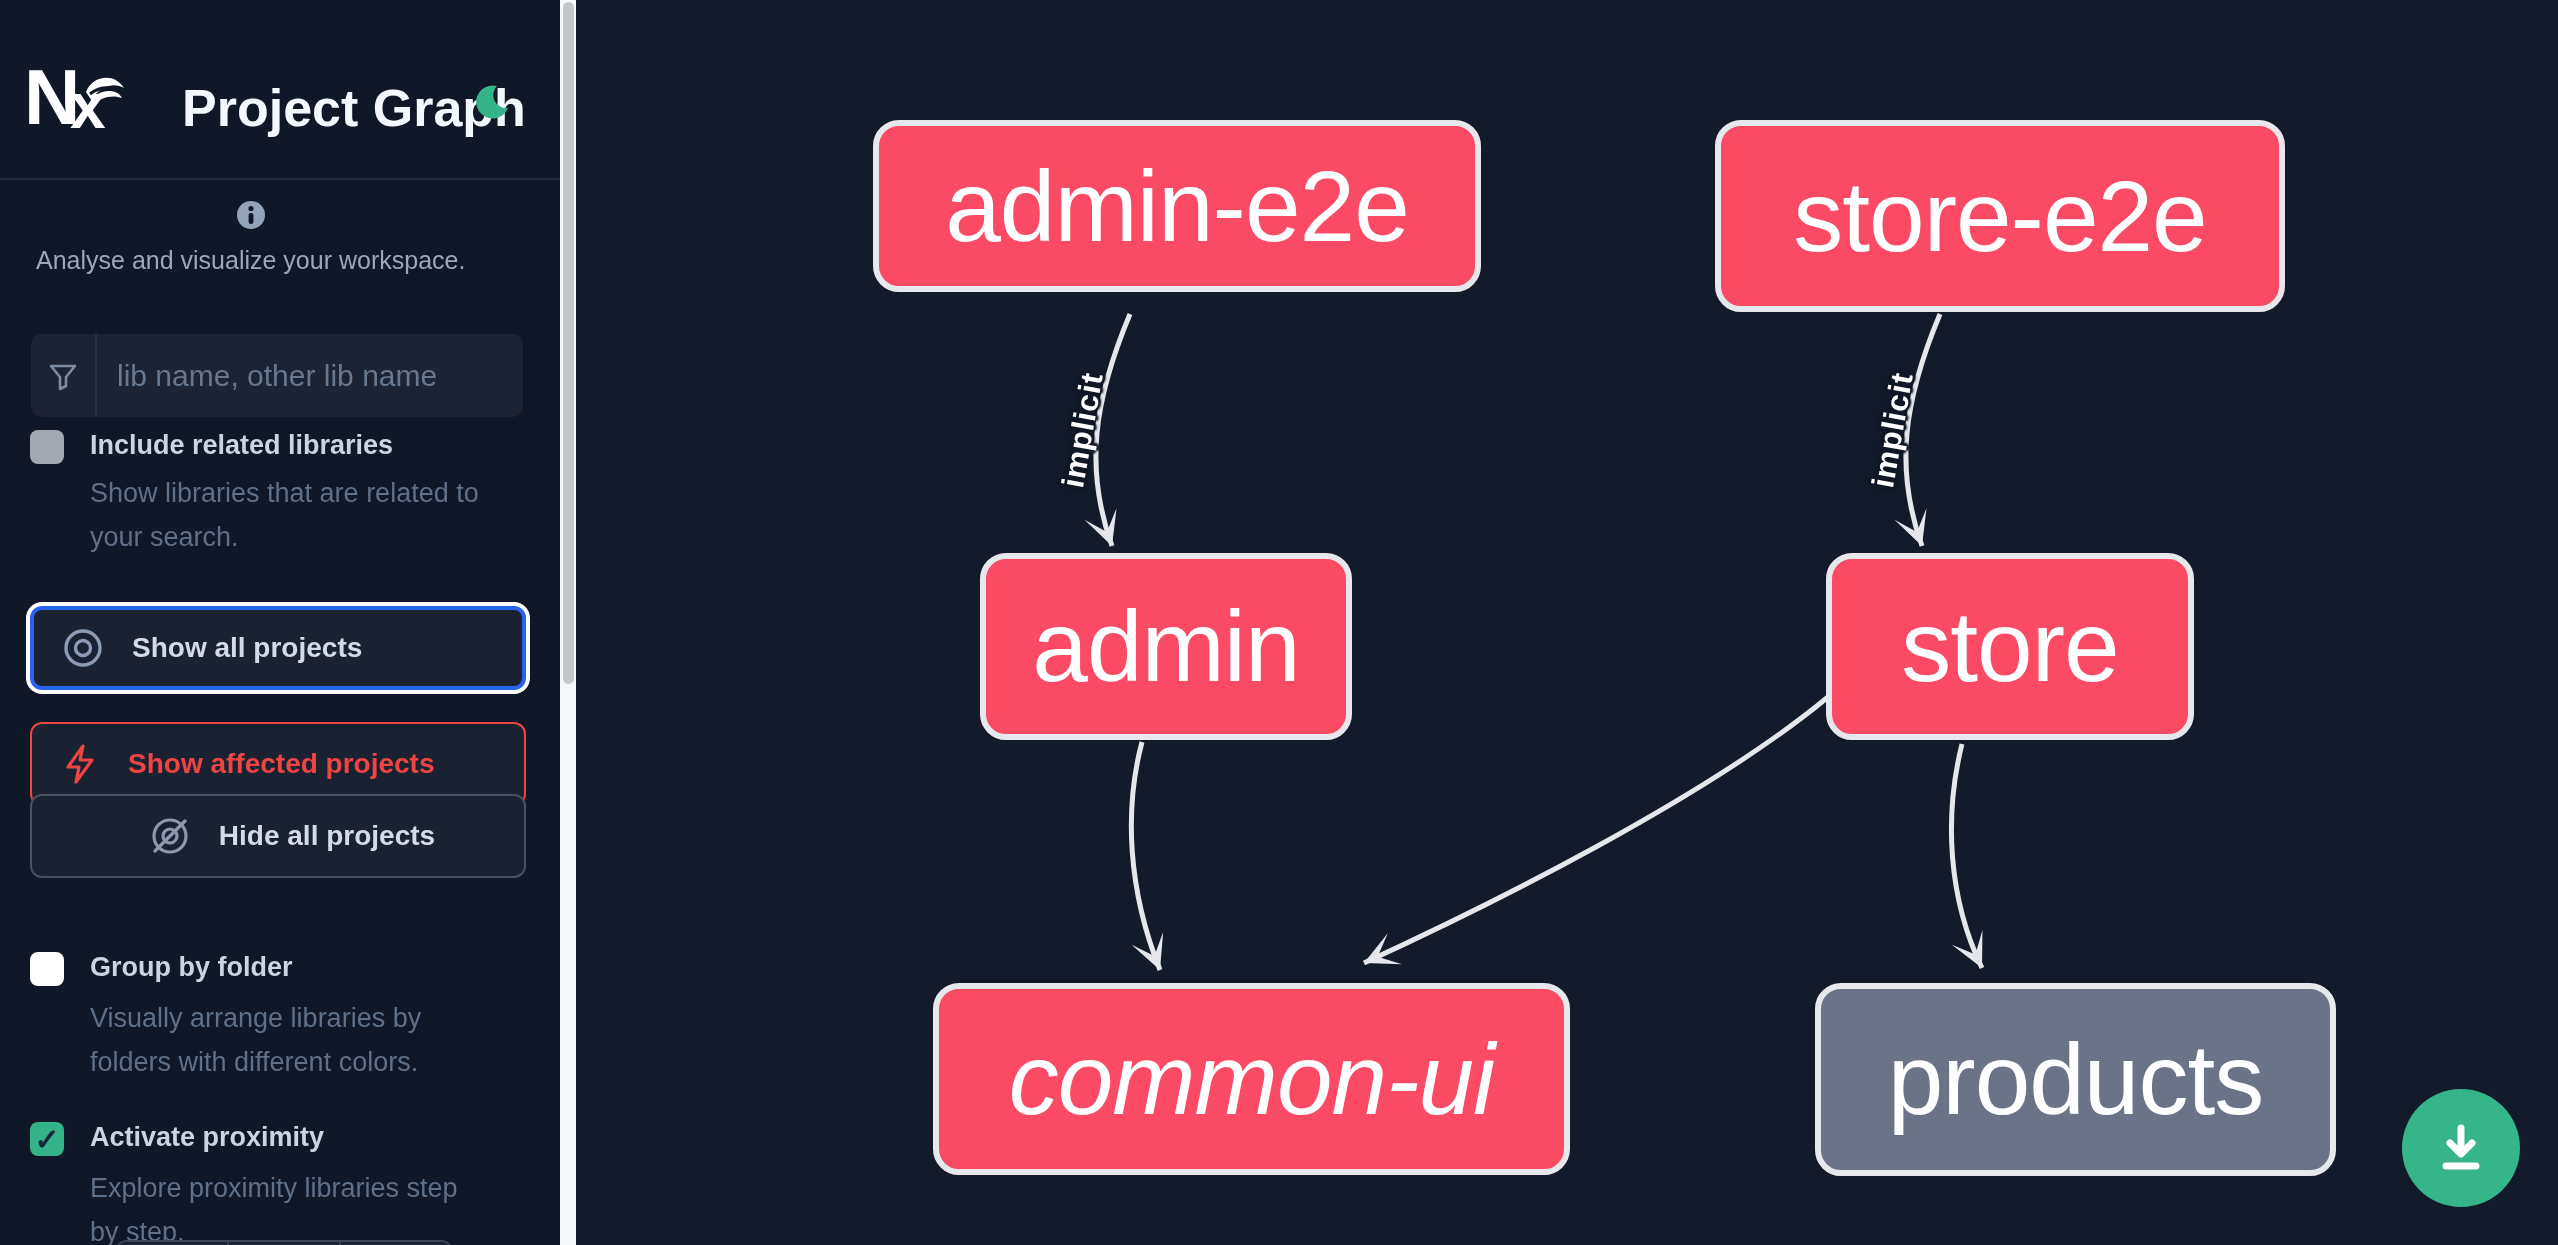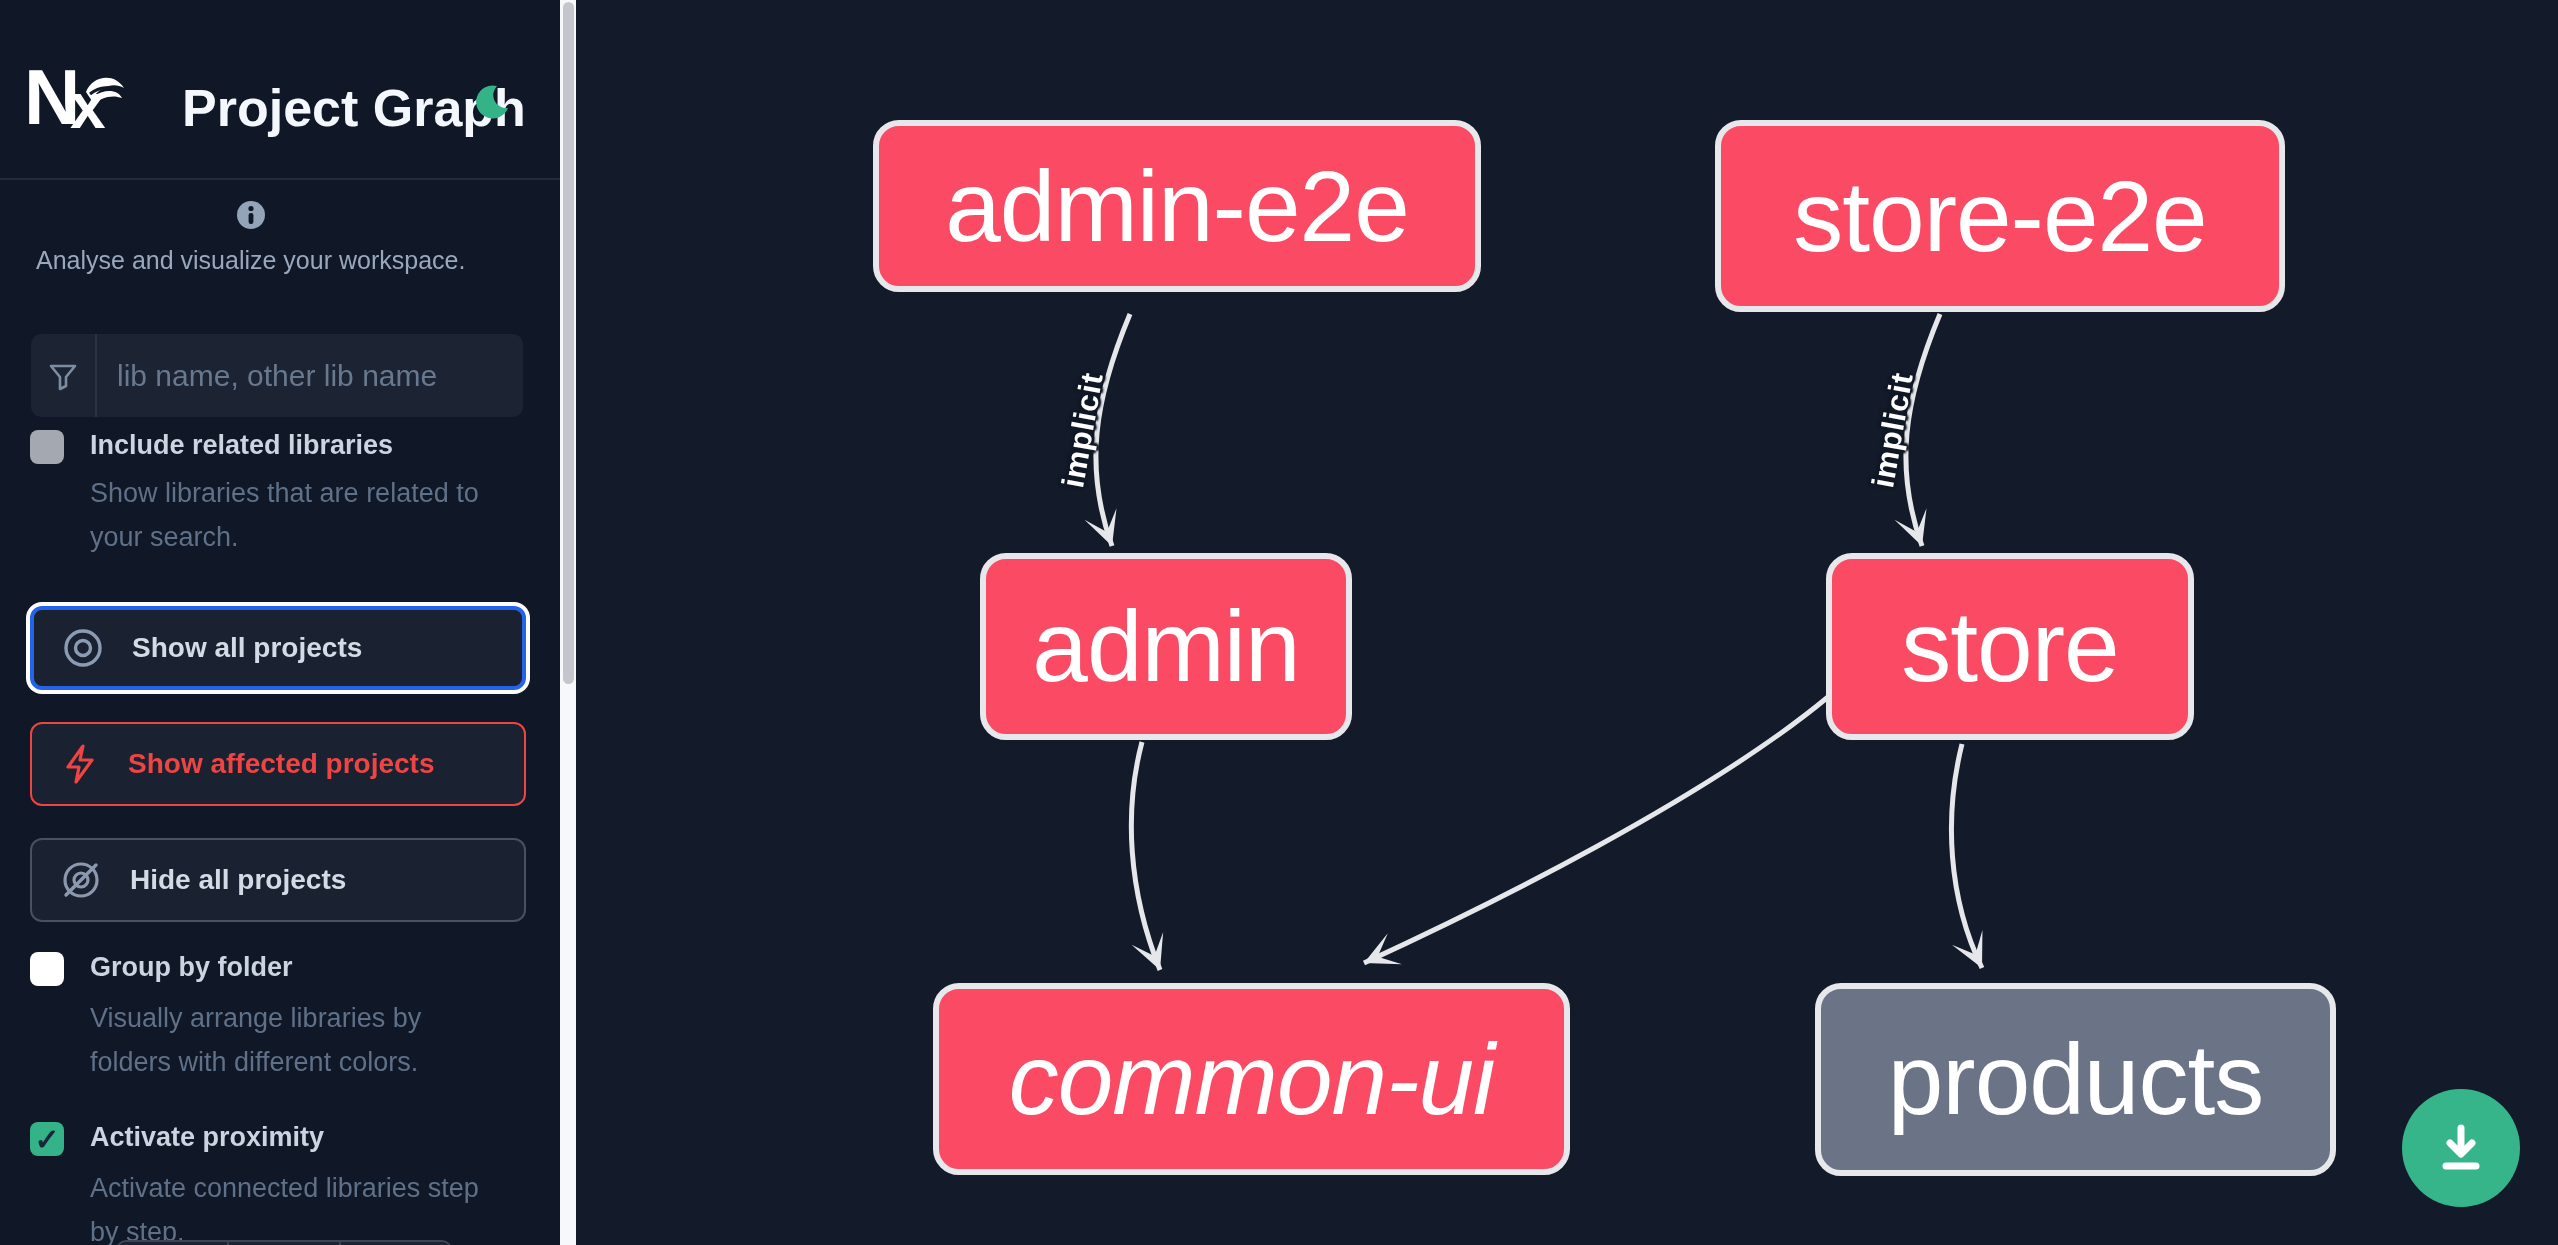--- a/index.html
+++ b/index.html
@@ -142,21 +142,21 @@
       <span>Show all projects</span>
     </button>
 
     <button class="sb-btn danger" style="top:722px;">
       <svg width="44" height="44" viewBox="0 0 44 44">
         <path d="M25 4 L10 25 H21 L18 40 L34 18 H22 Z" fill="none" stroke="#ef4444" stroke-width="3.2" stroke-linejoin="round"></path>
       </svg>
       <span>Show affected projects</span>
     </button>
 
-    <button class="sb-btn" style="top:838px;">
+    <button class="sb-btn" style="top:794px;justify-content:center;">
       <svg width="46" height="46" viewBox="0 0 46 46">
         <circle cx="23" cy="23" r="16" fill="none" stroke="#8b98ad" stroke-width="3.2"></circle>
         <circle cx="23" cy="23" r="7" fill="none" stroke="#8b98ad" stroke-width="3.2"></circle>
         <line x1="8" y1="38" x2="38" y2="8" stroke="#8b98ad" stroke-width="3.4" stroke-linecap="round"></line>
       </svg>
       <span>Hide all projects</span>
     </button>
 
     <div class="toggle" style="top:950px;width:470px;">
       <span class="cbx white"></span>
@@ -169,21 +169,21 @@
       </span>
     </div>
 
     <div class="toggle" style="top:1120px;width:470px;">
       <span class="cbx green">
         <span>✓</span>
       </span>
       <span>
         <div class="t-label">Activate proximity</div>
         <div class="t-desc">
-          <div>Activate connected libraries step</div>
+          <div>Explore proximity libraries step</div>
           <div>by step.</div>
         </div>
       </span>
     </div>
 
     <div class="seg-sliver">
       <span class="seg"></span>
       <span class="seg"></span>
       <span class="seg"></span>
     </div>

